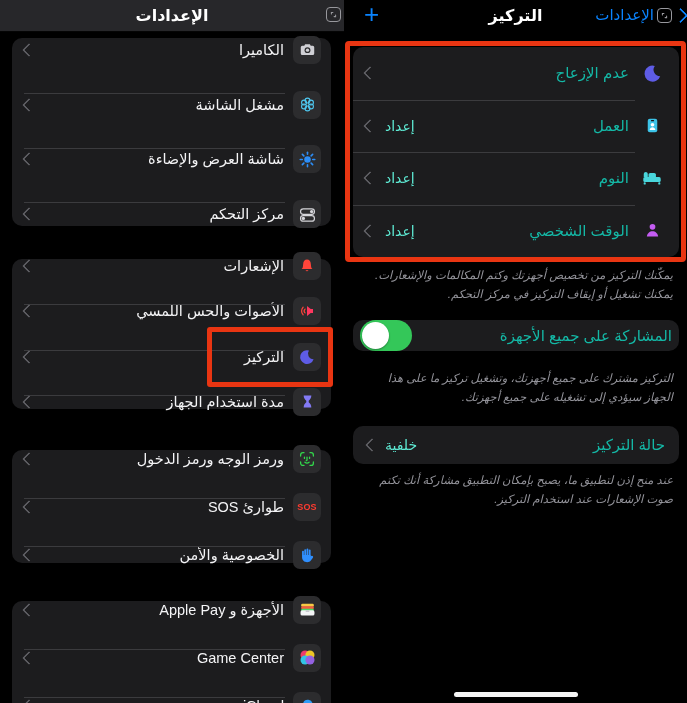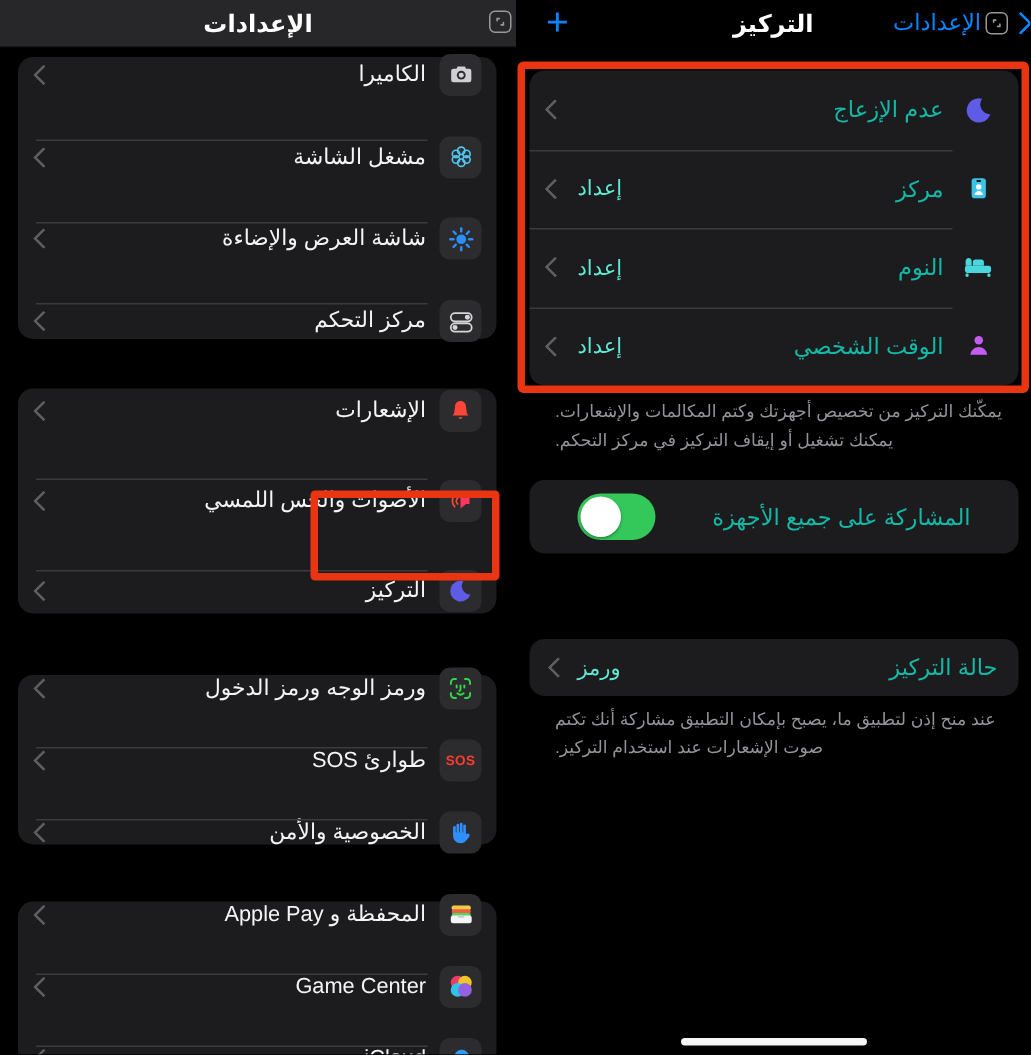--- a/index.html
+++ b/index.html
@@ -43,26 +43,26 @@
   .chvr{width:9px;height:9px;border-right:2.5px solid #0a84ff;border-top:2.5px solid #0a84ff;transform:rotate(45deg);border-radius:1px;flex:0 0 auto;}
 
   .hl2{position:absolute;left:1px;right:1px;top:41px;height:221px;border:5px solid #e93512;border-radius:4px;box-sizing:border-box;z-index:4;pointer-events:none;}
   .fcard{position:absolute;left:9px;right:8px;top:47px;height:210px;background:#1c1c1e;border-radius:10px;display:flex;flex-direction:column;}
   .frow{flex:1;display:flex;align-items:center;gap:10px;padding:0 14px 0 12px;position:relative;min-height:0;}
   .frow:not(:first-child)::before{content:"";position:absolute;top:0;right:44px;left:0;height:1px;background:#3b3b3e;}
   .ficon{width:26px;display:flex;justify-content:center;align-items:center;flex:0 0 auto;}
   .flbl{color:#14b8a6;font-size:15px;white-space:nowrap;}
   .fdetail{color:#5eead4;font-size:14px;}
 
-  .foot{position:absolute;left:26px;right:14px;text-align:left;color:#93939a;font-size:11.5px;line-height:1.65;}
+  .foot{position:absolute;left:14px;right:14px;text-align:right;color:#93939a;font-size:11.5px;line-height:1.65;font-style:italic;}
   .desc{top:266px;}
   .sfoot{top:369px;}
   .stfoot{top:471px;}
 
-  .scard{position:absolute;left:9px;right:8px;top:320px;height:49px;background:#1c1c1e;border-radius:10px;display:flex;align-items:center;padding:0 32px;box-sizing:border-box;gap:8px;}
+  .scard{position:absolute;left:9px;right:8px;top:320px;height:31px;background:#1c1c1e;border-radius:10px;display:flex;align-items:center;padding:0 7px;box-sizing:border-box;gap:8px;}
   .toggle{width:52px;height:31px;border-radius:16px;background:#34c759;position:relative;flex:0 0 auto;}
   .toggle::after{content:"";position:absolute;left:2px;top:2px;width:27px;height:27px;background:#fff;border-radius:50%;box-shadow:0 1px 2px rgba(0,0,0,.35);}
   .stcard{position:absolute;left:9px;right:8px;top:426px;height:38px;background:#1c1c1e;border-radius:10px;display:flex;align-items:center;padding:0 14px;box-sizing:border-box;gap:8px;}
   .homebar{position:absolute;bottom:6px;left:50%;transform:translateX(-50%);width:124px;height:5px;border-radius:3px;background:#f5f5f5;}
 </style>
 </head>
 <body>
 
 <div class="screen">
 
@@ -167,20 +167,30 @@
         <span class="sp"></span>
         <span class="chv"></span>
       </div>
       <div class="row">
         <span class="isq">
           <svg viewBox="0 0 24 24" width="18">
               <path fill="#5e5ce6" d="M14.6 3.3A9.2 9.2 0 1 0 20.8 15 7.4 7.4 0 0 1 14.6 3.3z"></path>
             </svg>
         </span>
         <span class="lbl">التركيز</span>
+        <span class="sp"></span>
+        <span class="chv"></span>
+      </div>
+      <div class="row">
+        <span class="isq">
+          <svg viewBox="0 0 24 24" width="17">
+              <path fill="#837af4" d="M6.6 3.5h10.8c0 3.4-1.7 5.9-3.7 7.3v2.4c2 1.4 3.7 3.9 3.7 7.3H6.6c0-3.4 1.7-5.9 3.7-7.3v-2.4c-2-1.4-3.7-3.9-3.7-7.3z"></path>
+            </svg>
+        </span>
+        <span class="lbl">مدة استخدام الجهاز</span>
         <span class="sp"></span>
         <span class="chv"></span>
       </div>
     </div>
     <div class="hl1"></div>
 
     <div class="card g3">
       <div class="row">
         <span class="isq">
           <svg viewBox="0 0 24 24" width="18">
@@ -228,21 +238,21 @@
       <div class="row">
         <span class="isq">
           <svg viewBox="0 0 24 24" width="19">
               <rect x="4" y="4.6" width="16" height="4" rx="1.6" fill="#f6c945"></rect>
               <rect x="4" y="7.8" width="16" height="4" rx="1.6" fill="#ef5e3f"></rect>
               <rect x="4" y="11" width="16" height="4" rx="1.6" fill="#4cd964"></rect>
               <rect x="3.2" y="13" width="17.6" height="6.6" rx="2" fill="#f4f4f6"></rect>
               <rect x="9.4" y="13" width="5.2" height="2" rx="1" fill="#c9c9cf"></rect>
             </svg>
         </span>
-        <span class="lbl">المحفظة و Apple Pay</span>
+        <span class="lbl">الأجهزة و Apple Pay</span>
         <span class="sp"></span>
         <span class="chv"></span>
       </div>
       <div class="row">
         <span class="isq">
           <svg viewBox="0 0 24 24" width="21">
               <g opacity="0.92">
                 <circle cx="9.2" cy="9.2" r="5.2" fill="#ff3b70"></circle>
                 <circle cx="14.8" cy="9.2" r="5.2" fill="#ffd426"></circle>
                 <circle cx="9.2" cy="14.8" r="5.2" fill="#31d3f5"></circle>
@@ -296,21 +306,21 @@
       </div>
       <div class="frow">
         <span class="ficon">
           <svg viewBox="0 0 24 24" width="19">
               <rect x="6" y="3.5" width="12" height="17" rx="2.6" fill="#3cc3e8"></rect>
               <rect x="10" y="5" width="4" height="1.7" rx="0.85" fill="#17171a"></rect>
               <circle cx="12" cy="11" r="2.3" fill="#fff"></circle>
               <path d="M8.4 17.6c.4-2.1 1.8-3.3 3.6-3.3s3.2 1.2 3.6 3.3z" fill="#fff"></path>
             </svg>
         </span>
-        <span class="flbl">مركز</span>
+        <span class="flbl">العمل</span>
         <span class="sp"></span>
         <span class="fdetail">إعداد</span>
         <span class="chv"></span>
       </div>
       <div class="frow">
         <span class="ficon">
           <svg viewBox="0 0 24 24" width="22" fill="#49d6dc">
               <path d="M3 7.7c0-1.2 1-2.2 2.2-2.2s2.2 1 2.2 2.2V11H3z"></path>
               <path d="M8.2 8.4c0-1 .8-1.9 1.9-1.9h4.3c1 0 1.9.9 1.9 1.9V11H8.2z"></path>
               <rect x="2.5" y="11" width="19" height="5.3" rx="1.7"></rect>
@@ -337,24 +347,25 @@
       </div>
     </div>
 
     <div class="foot desc">يمكّنك التركيز من تخصيص أجهزتك وكتم المكالمات والإشعارات. يمكنك تشغيل أو إيقاف التركيز في مركز التحكم.</div>
 
     <div class="scard">
       <span class="flbl">المشاركة على جميع الأجهزة</span>
       <span class="sp"></span>
       <span class="toggle"></span>
     </div>
+    <div class="foot sfoot">التركيز مشترك على جميع أجهزتك، وتشغيل تركيز ما على هذا الجهاز سيؤدي إلى تشغيله على جميع أجهزتك.</div>
 
     <div class="stcard">
       <span class="flbl">حالة التركيز</span>
       <span class="sp"></span>
-      <span class="fdetail">ورمز</span>
+      <span class="fdetail">خلفية</span>
       <span class="chv"></span>
     </div>
     <div class="foot stfoot">عند منح إذن لتطبيق ما، يصبح بإمكان التطبيق مشاركة أنك تكتم صوت الإشعارات عند استخدام التركيز.</div>
 
     <div class="homebar"></div>
   </section>
 </div>
 
 </body></html>

